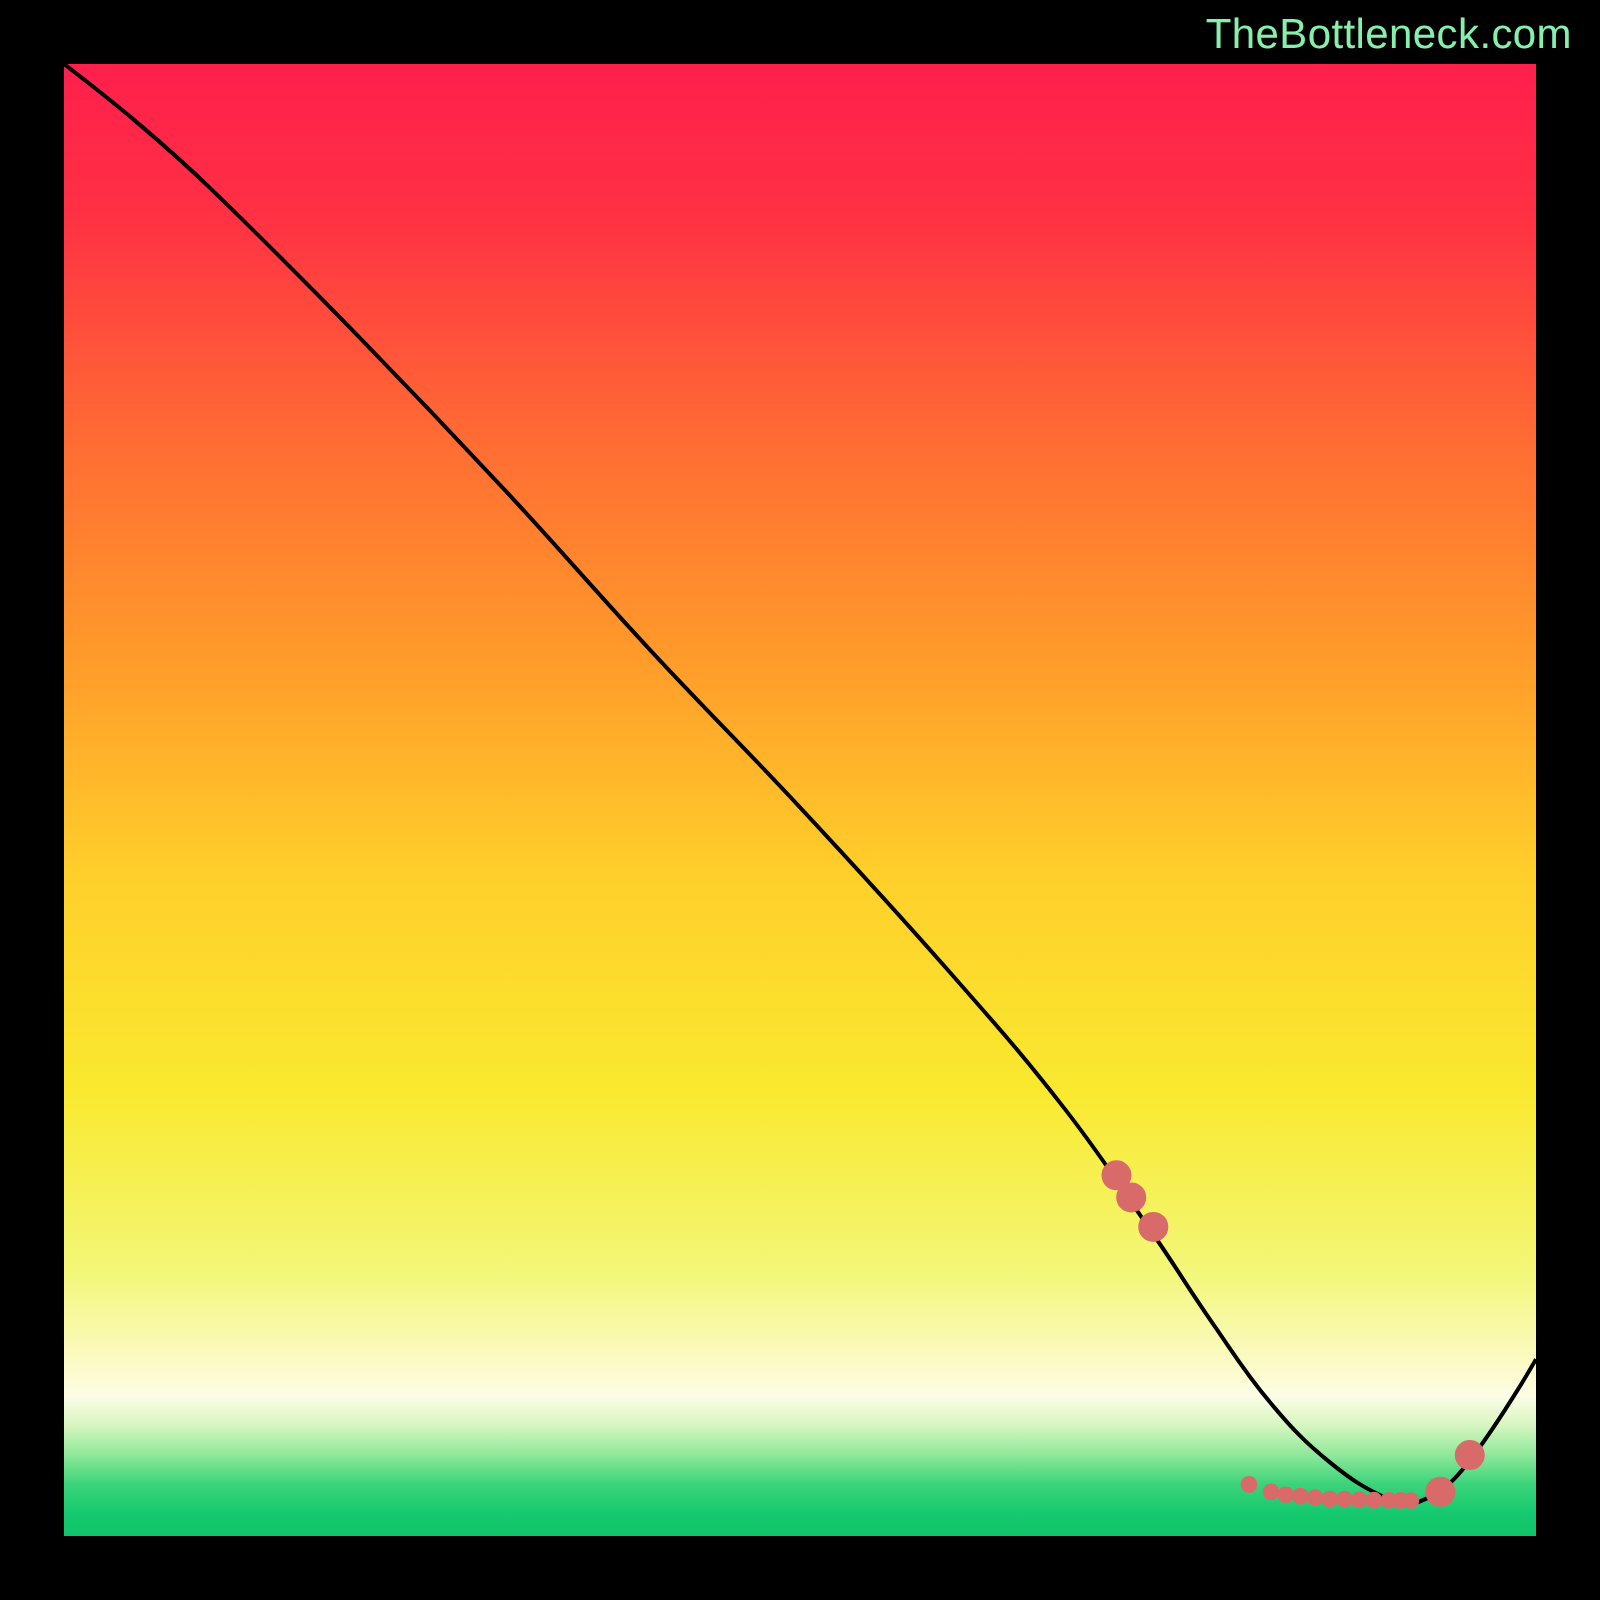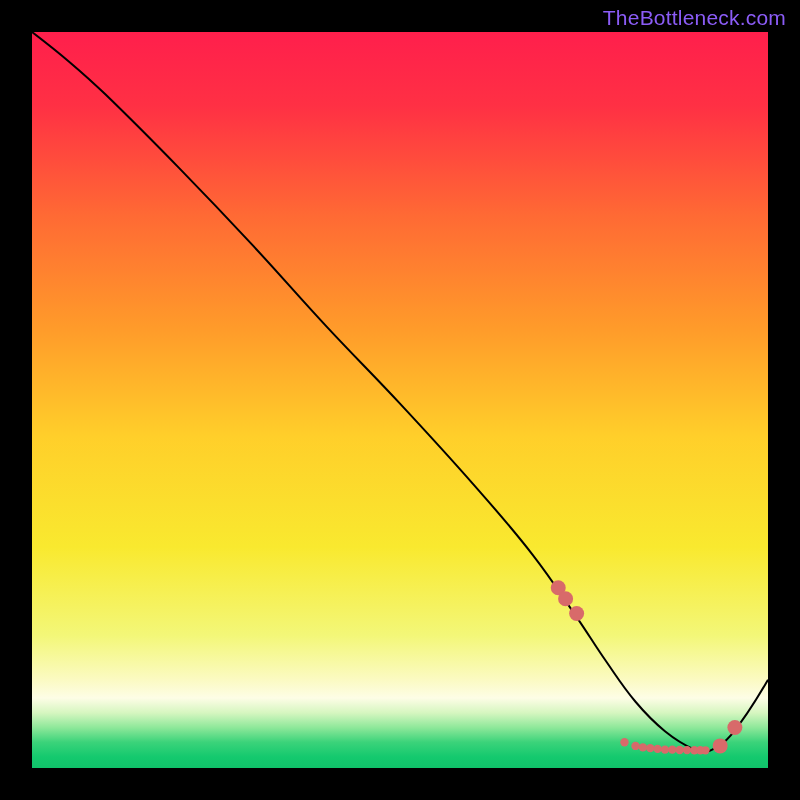--- a/index.html
+++ b/index.html
@@ -27,21 +27,21 @@
   }
   .plot svg {
     display: block;
     width: 736px;
     height: 736px;
   }
   .watermark {
     position: absolute;
     top: 6px;
     right: 14px;
-    color: #8b5cf6;
+    color: #86efac;
     font-size: 21px;
     letter-spacing: 0.2px;
     font-weight: 400;
     user-select: none;
   }
 </style>
 </head>
 <body>
 
 <div class="stage">

